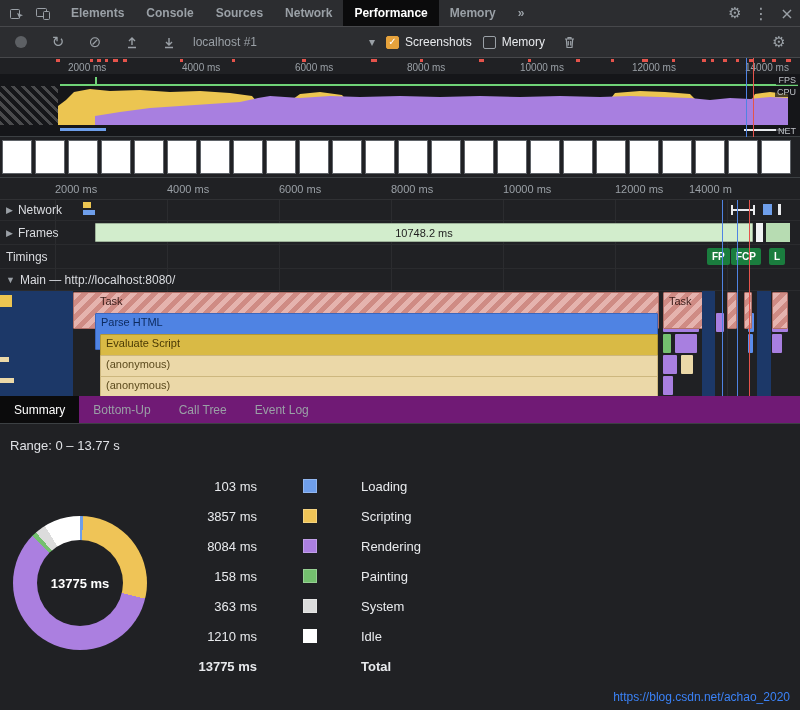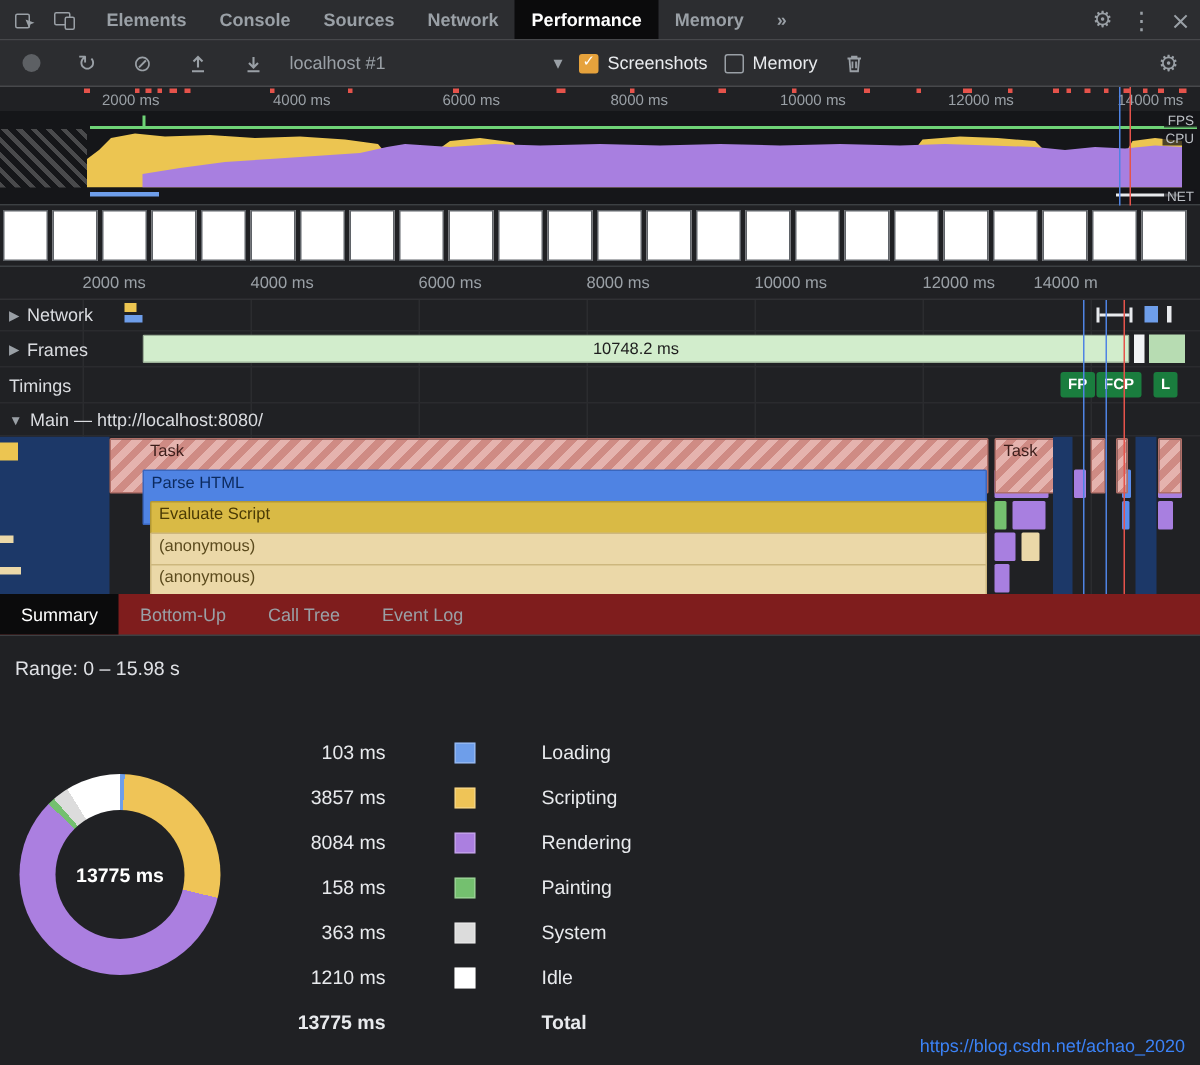--- a/index.html
+++ b/index.html
@@ -78,32 +78,32 @@
     font-size:11px; line-height:17px; white-space:nowrap; overflow:hidden; padding-left:5px; z-index:2; cursor:pointer; }
   .task-bar { background:repeating-linear-gradient(135deg,#e5b3ae 0 5px,#cf8b84 5px 10px); color:#3b1d1a; border-color:#b06f68; }
   .parse { background:#4f83e3; color:#0c2a5e; border-color:#3a66bd; }
   .script { background:#d9ba45; color:#4a3a05; border-color:#b39834; }
   .anon { background:#ebd8a8; color:#5b4a1d; border-color:#cdb77e; }
   .seg { position:absolute; height:19px; border-radius:1px; z-index:1; }
   .seg.p { background:#a87fe0; } .seg.b { background:#5b8ded; } .seg.g { background:#74c06f; } .seg.c { background:#ebd8a8; }
   .navy { position:absolute; top:0; height:105px; background:#1c3868; z-index:3; }
   .navy-left { left:0; width:73px; z-index:1; }
   
-  .bottom-tabs { height:28px; background:#7f1d1d; border-bottom:1px solid #3c4043;
+  .bottom-tabs { height:28px; background:#701a75; border-bottom:1px solid #3c4043;
     display:flex; align-items:stretch; color:#9aa0a6; }
   .btab { padding:0 14px; display:flex; align-items:center; cursor:pointer; }
   .btab.active { background:#0b0b0c; color:#fff; }
   .summary-panel { position:relative; height:286px; background:#202124; }
   .range-text { padding:14px 0 0 10px; font-size:13px; color:#dfe1e5; }
   .donut { position:absolute; left:13px; top:92px; width:134px; height:134px; border-radius:50%; }
   .donut-hole { position:absolute; left:24px; top:24px; width:86px; height:86px; border-radius:50%;
     background:#202124; display:flex; align-items:center; justify-content:center;
     font-size:13px; font-weight:bold; color:#fff; }
   .legend { position:absolute; left:185px; top:55px; font-size:13px; }
-  .lrow { display:flex; align-items:flex-end; height:30px;gap:36px; }
+  .lrow { display:flex; align-items:flex-start; height:30px;gap:36px; }
   .lval { width:72px; text-align:right; }
   .lswatch { width:14px; height:14px; margin:0 8px 0 10px; border:1px solid rgba(255,255,255,.25); }
   .lrow.total { font-weight:bold; }
   .watermark { position:absolute; right:10px; bottom:6px; color:#3b82f6; font-size:12px; }
   svg.ic { display:block; }
 </style>
 </head>
 <body>
 
 <div class="devtools-tabs">
@@ -355,21 +355,21 @@
 </div>
 
 <div class="bottom-tabs">
   <div class="btab active">Summary</div>
   <div class="btab">Bottom-Up</div>
   <div class="btab">Call Tree</div>
   <div class="btab">Event Log</div>
 </div>
 
 <div class="summary-panel">
-  <div class="range-text">Range: 0 – 15.98 s</div>
+  <div class="range-text">Range: 0 – 13.77 s</div>
 
   <div class="donut" style="background: conic-gradient(rgb(110, 158, 234) 0deg, rgb(110, 158, 234) 2.69183deg, rgb(239, 196, 87) 2.69183deg, rgb(239, 196, 87) 103.492deg, rgb(171, 127, 224) 103.492deg, rgb(171, 127, 224) 314.762deg, rgb(116, 192, 111) 314.762deg, rgb(116, 192, 111) 318.891deg, rgb(220, 220, 220) 318.891deg, rgb(220, 220, 220) 328.377deg, rgb(255, 255, 255) 328.377deg, rgb(255, 255, 255) 360deg);">
     <div class="donut-hole">13775 ms</div>
   </div>
 
   <div class="legend">
     <div class="lrow">
       <span class="lval">103 ms</span>
       <span class="lswatch" style="background: rgb(110, 158, 234);"></span>
       <span>Loading</span>

